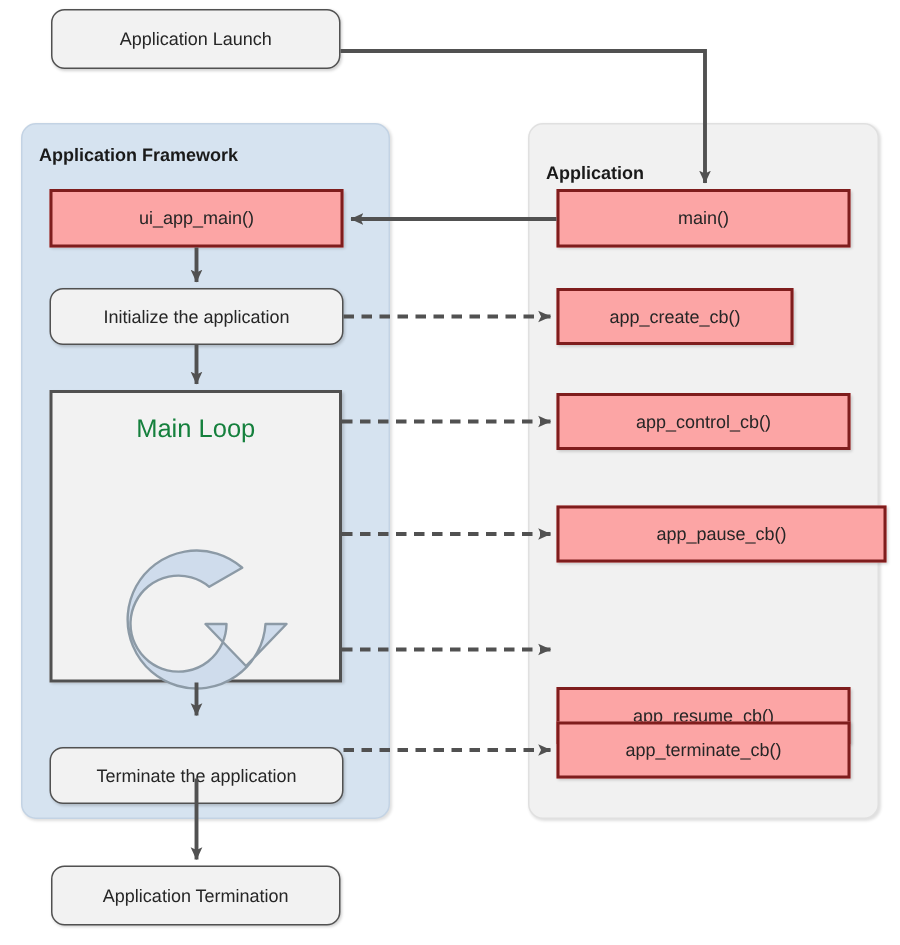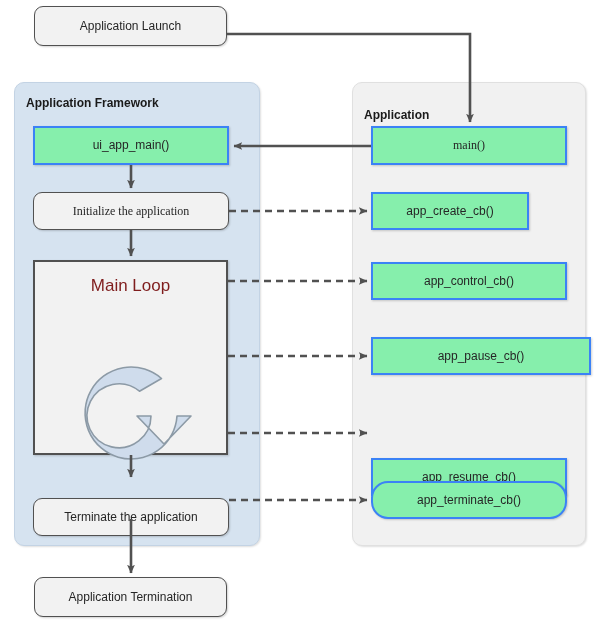--- a/index.html
+++ b/index.html
@@ -70,40 +70,40 @@
     z-index: 4;
     line-height: 1.2;
   }
   .node.rounded {
     background: #f2f2f2;
     border: 1.6px solid #515151;
     border-radius: 9px;
     box-shadow: 1px 1px 2px rgba(0,0,0,0.18);
   }
   .node.green {
-    background: #86efac;
-    border: 2px solid #3b82f6;
+    background: #fca5a5;
+    border: 2px solid #7f1d1d;
     border-radius: 0;
     box-shadow: 1px 1px 2px rgba(0,0,0,0.18);
   }
   .node.loop {
     background: #f2f2f2;
     border: 2px solid #515151;
     border-radius: 0;
     display: block;
     box-shadow: 1px 1px 2px rgba(0,0,0,0.18);
   }
   .loop-title {
     position: absolute;
     top: 14px;
     left: 0;
     right: 0;
     text-align: center;
     font-size: 17px;
-    color: #7f1d1d;
+    color: #15803d;
   }
   .loop-glyph {
     position: absolute;
     left: 50%;
     top: 88px;
     transform: translateX(-50%);
   }
 </style>
 </head>
 <body>
@@ -156,21 +156,21 @@
   </svg>
 
   <div class="node rounded" style="left:34px; top:6px; width:193px; height:40px;">
     <span>Application Launch</span>
   </div>
 
   <div class="node green" style="left:33px; top:126px; width:196px; height:39px;">
     <span>ui_app_main()</span>
   </div>
 
-  <div class="node rounded" style="left:33px; top:192px; width:196px; height:38px;font-family:Liberation Serif, serif;">
+  <div class="node rounded" style="left:33px; top:192px; width:196px; height:38px;">
     <span>Initialize the application</span>
   </div>
 
   <div class="node loop" style="left:33px; top:260px; width:195px; height:195px;">
     <div class="loop-title">Main Loop</div>
     <svg class="loop-glyph" width="132" height="132" viewBox="0 0 132 132">
       <path d="M96.5,28.5
                A46,46 0 1 0 112,66
                L126,66
                L99,94
@@ -182,37 +182,37 @@
   </div>
 
   <div class="node rounded" style="left:33px; top:498px; width:196px; height:38px;">
     <span>Terminate the application</span>
   </div>
 
   <div class="node rounded" style="left:34px; top:577px; width:193px; height:40px;">
     <span>Application Termination</span>
   </div>
 
-  <div class="node green" style="left:371px; top:126px; width:196px; height:39px;font-family:Liberation Serif, serif;">
+  <div class="node green" style="left:371px; top:126px; width:196px; height:39px;">
     <span>main()</span>
   </div>
 
   <div class="node green" style="left:371px; top:192px; width:158px; height:38px;">
     <span>app_create_cb()</span>
   </div>
 
   <div class="node green" style="left:371px; top:262px; width:196px; height:38px;">
     <span>app_control_cb()</span>
   </div>
 
   <div class="node green" style="left:371px; top:337px; width:220px; height:38px;">
     <span>app_pause_cb()</span>
   </div>
 
   <div class="node green" style="left:371px; top:414px; width:196px; height:38px;margin-top:44px;">
     <span>app_resume_cb()</span>
   </div>
 
-  <div class="node green" style="left:371px; top:481px; width:196px; height:38px;border-radius:17px;">
+  <div class="node green" style="left:371px; top:481px; width:196px; height:38px;">
     <span>app_terminate_cb()</span>
   </div>
 
 </div>
 
 </body></html>

